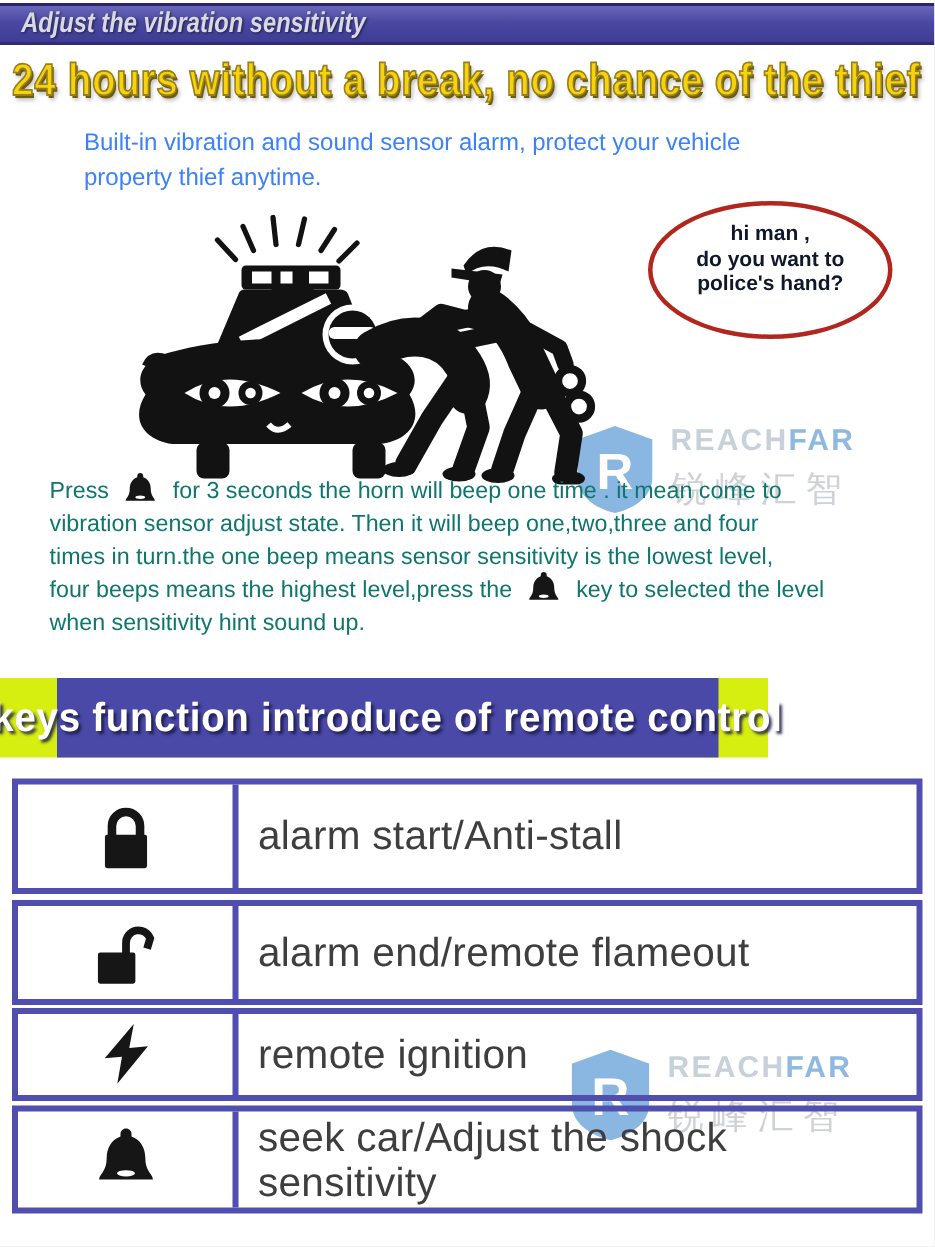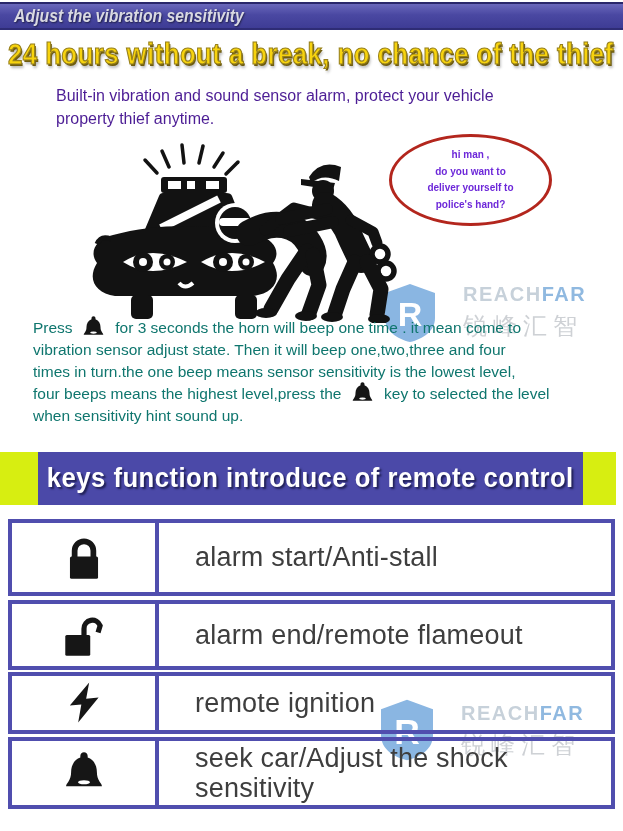--- a/index.html
+++ b/index.html
@@ -26,58 +26,58 @@
   .headline{
     position:absolute;top:37px;left:8px;white-space:nowrap;
     font-weight:bold;font-size:30px;color:#f7d30e;
     -webkit-text-stroke:1.2px #97801c;
     text-shadow:1.5px 2px 0 #6e5c10,2.5px 3.5px 3px rgba(0,0,0,.28);
     transform:scaleX(.86);transform-origin:left center;
     letter-spacing:.5px;
   }
   
   .subtext{position:absolute;top:84px;left:56px;z-index:1;
-    font-size:16px;line-height:23px;color:#4c1d95;}
+    font-size:16px;line-height:23px;color:#3b82f6;}
   
   .scene{position:absolute;left:83px;top:127px;width:500px;height:196px;z-index:1;}
   .bubble{
-    position:absolute;left:389px;top:134px;width:163px;height:92px;z-index:1;
+    position:absolute;left:432px;top:134px;width:163px;height:92px;z-index:1;
     border:3px solid #b3261d;border-radius:50%;
     text-align:center;padding-top:10px;
-    font-weight:bold;font-size:10px;line-height:16.5px;color:#6d28d9;
+    font-weight:bold;font-size:14px;line-height:16.5px;color:#0f172a;
     background:rgba(255,255,255,.75);
   }
   
-  .wm{position:absolute;display:flex;gap:28px;z-index:0;align-items:flex-end;}
+  .wm{position:absolute;display:flex;gap:12px;z-index:0;align-items:center;}
   .wm1{left:385px;top:283px;}
   .wm2{left:381px;top:699px;}
   .wm-en{font-weight:bold;font-size:20px;letter-spacing:1.5px;color:#c7d1da;white-space:nowrap;}
   .wm-en .accent{color:#90b9e0;}
   .wm-cn{font-size:24px;letter-spacing:6px;color:#ced1d5;margin-top:4px;white-space:nowrap;}
   
   .instructions{position:absolute;left:33px;top:317px;z-index:1;
     font-size:15.5px;color:#0f766e;}
   .ins-line{height:22px;line-height:22px;white-space:nowrap;}
   .bell-inline{width:27px;height:25px;vertical-align:-7px;margin:-6px 4px 0 3px;fill:#111;}
   
-  .band{position:absolute;top:452px;left:0;width:616px;height:53px;background:#d7ee11;z-index:1;}
+  .band{position:absolute;top:452px;left:0;width:512px;height:53px;background:#d7ee11;z-index:1;}
   .band-box{position:absolute;left:38px;right:33px;top:0;bottom:0;background:#4b49a8;
     display:flex;align-items:center;justify-content:center;}
   .band-title{font-weight:bold;font-size:27px;color:#ffffff;white-space:nowrap;
     transform:scaleX(.95);letter-spacing:.5px;
     text-shadow:2px 2px 2px rgba(25,25,70,.85);}
   
   .ktable{position:absolute;top:519px;left:8px;width:607px;z-index:1;}
   .trow{border:4px solid #504eae;display:flex;align-items:stretch;background:transparent;}
   .trow:nth-child(1){height:77px;margin-bottom:4px;}
   .trow:nth-child(2){height:70px;margin-bottom:2px;}
   .trow:nth-child(3){height:62px;margin-bottom:3px;}
   .trow:nth-child(4){height:72px;}
   .ticon{width:147px;border-right:4px solid #504eae;display:flex;align-items:center;justify-content:center;}
-  .tlabel{flex:1;display:flex;align-items:center;padding-left:36px;padding-right:6px;
+  .tlabel{flex:1;display:flex;align-items:center;padding-left:13px;padding-right:6px;
     font-size:27px;color:#3e3e3e;line-height:1.12;letter-spacing:.2px;}
   .sym{fill:#161616;}
   .hidden-defs{position:absolute;width:0;height:0;overflow:hidden;}
 </style>
 </head>
 <body>
 
 <svg class="hidden-defs" aria-hidden="true">
   <defs>
     <symbol id="sym-bell" viewBox="0 0 100 100">
@@ -197,21 +197,20 @@
         <path d="M284,135 L298,162 L294,188" stroke="#121212" stroke-width="15" fill="none" stroke-linecap="round" stroke-linejoin="round"></path>
         <ellipse cx="249" cy="190" rx="11" ry="5"></ellipse>
         <ellipse cx="296" cy="192" rx="11" ry="5"></ellipse>
       </g>
     </g>
   </svg>
 
   <div class="bubble">
     <div>hi man ,</div>
     <div>do you want to</div>
-    <div>deliver yourself to</div>
     <div>police's hand?</div>
   </div>
 
   <div class="instructions">
     <div class="ins-line">Press <svg class="bell-inline" viewBox="0 0 100 100">
           <use href="#sym-bell"></use>
         </svg> for 3 seconds the horn will beep one time . it mean come to</div>
     <div class="ins-line">vibration sensor adjust state. Then it will beep one,two,three and four</div>
     <div class="ins-line">times in turn.the one beep means sensor sensitivity is the lowest level,</div>
     <div class="ins-line">four beeps means the highest level,press the <svg class="bell-inline" viewBox="0 0 100 100">

